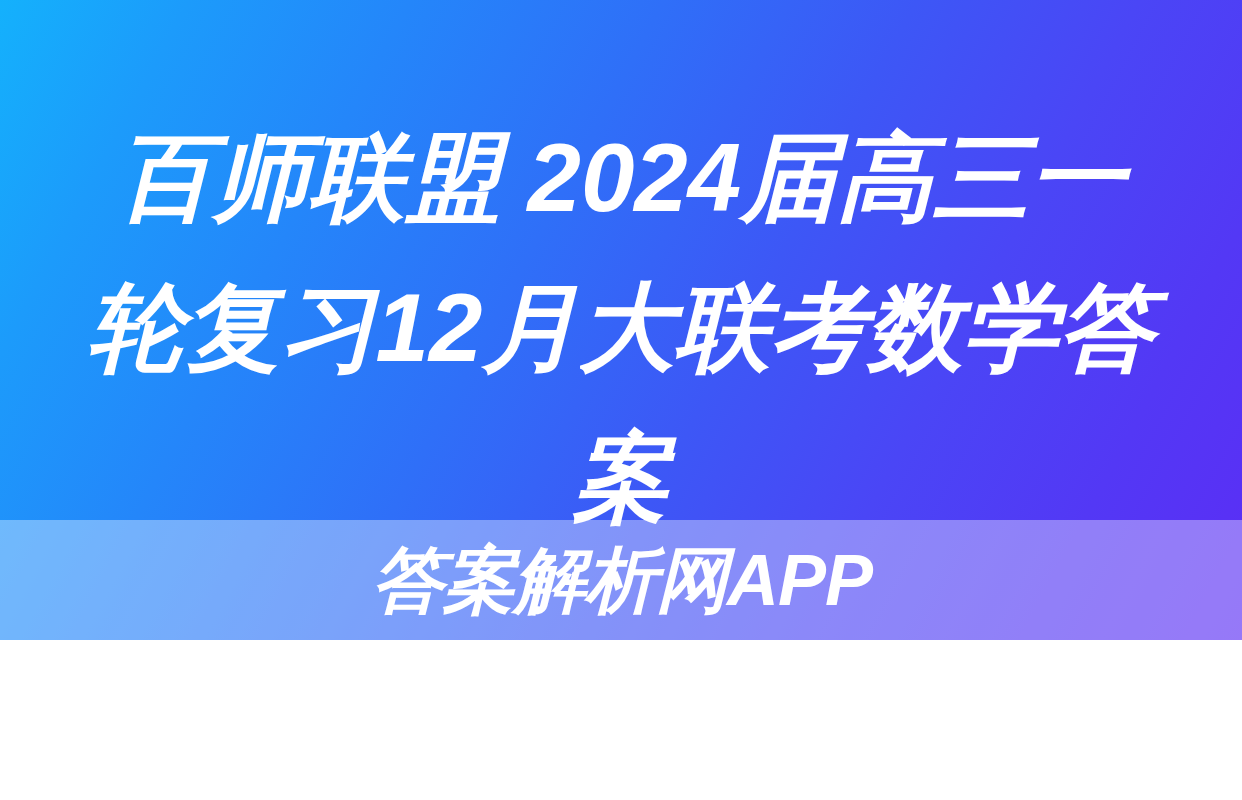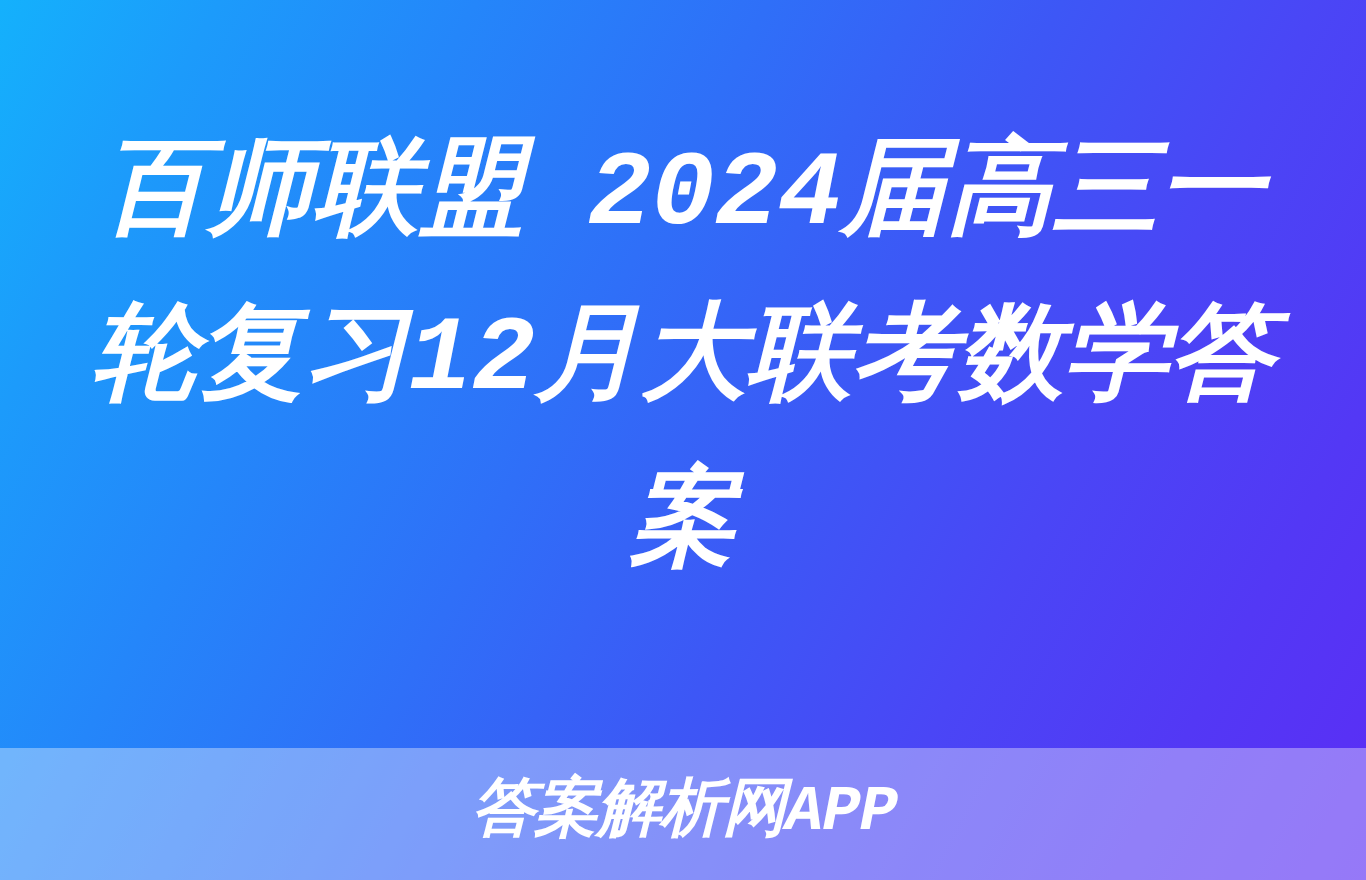--- a/index.html
+++ b/index.html
@@ -5,23 +5,23 @@
   html, body {
     margin: 0;
     padding: 0;
     background: #ffffff;
   }
   * { box-sizing: border-box; }
 
   .poster {
     position: relative;
     width: 1242px;
-    height: 800px;
+    height: 640px;
     overflow: hidden;
-    font-family: Liberation Mono, monospace;
+    font-family: Liberation Sans, sans-serif;
     background:
       linear-gradient(118deg,
         #14B1FC 0%,
         #1C9BFB 12%,
         #2486FA 26%,
         #2F6FF8 42%,
         #3D57F6 58%,
         #4A46F6 72%,
         #5338F5 86%,
         #5B2DF5 100%);
@@ -62,21 +62,21 @@
     bottom: 0;
     height: 120px;
     background: rgba(255, 255, 255, 0.36);
     display: flex;
     align-items: center;
     justify-content: center;
   }
 
   .watermark-text {
     color: #ffffff;
-    font-size: 58px;
+    font-size: 72px;
     font-weight: 700;
     font-style: italic;
     line-height: 1;
     letter-spacing: -1px;
     white-space: nowrap;
     transform: translateX(1px);
   }
 </style>
 </head>
 <body>

